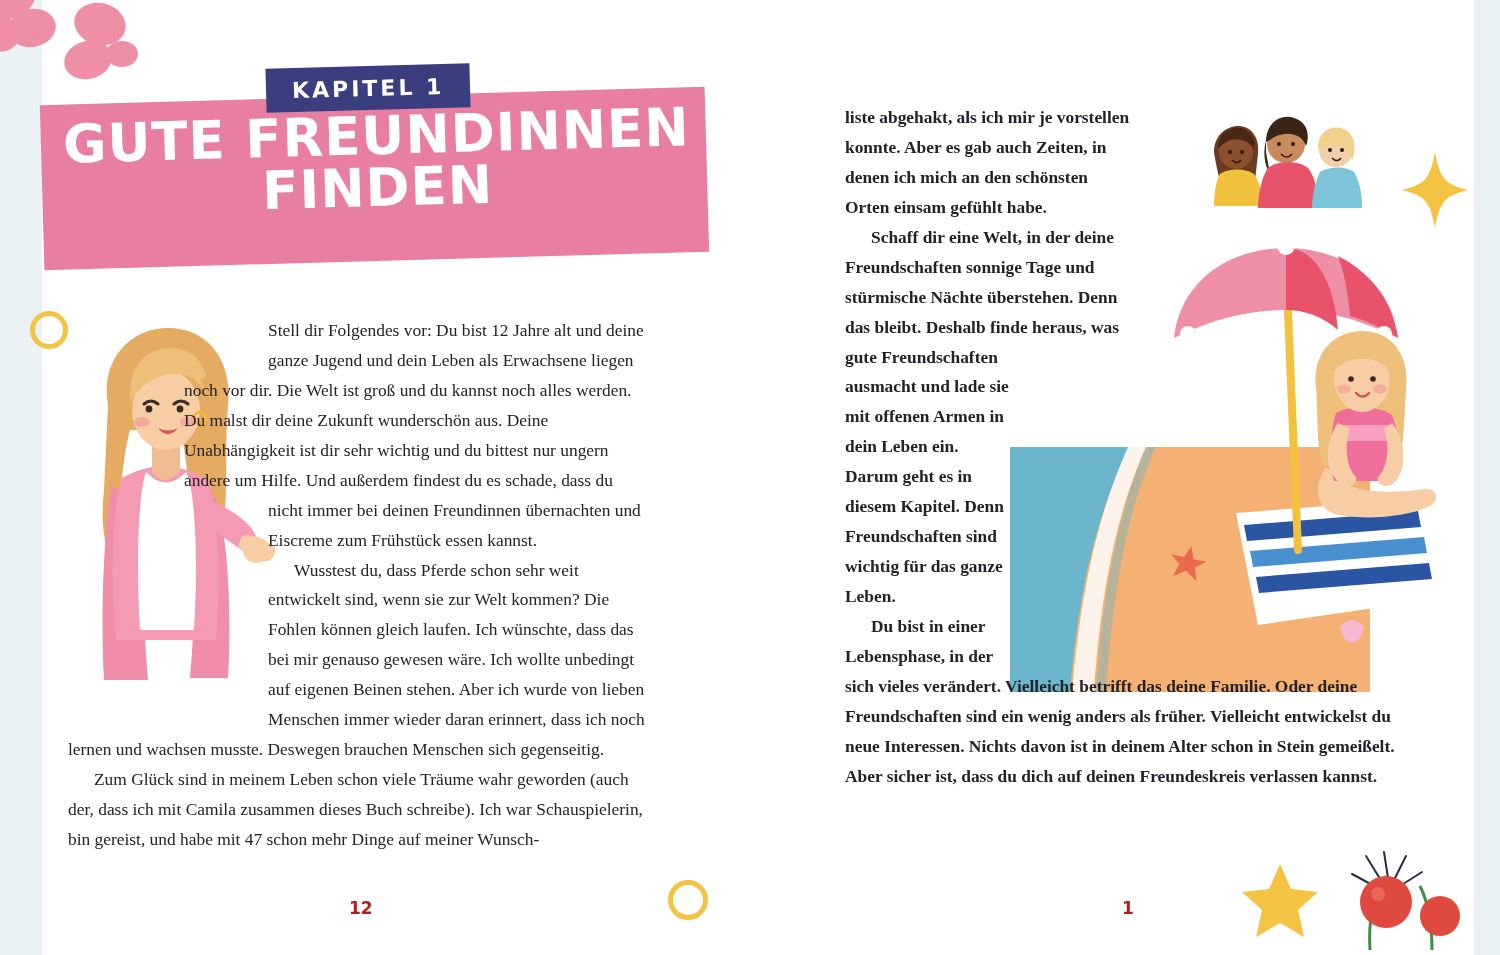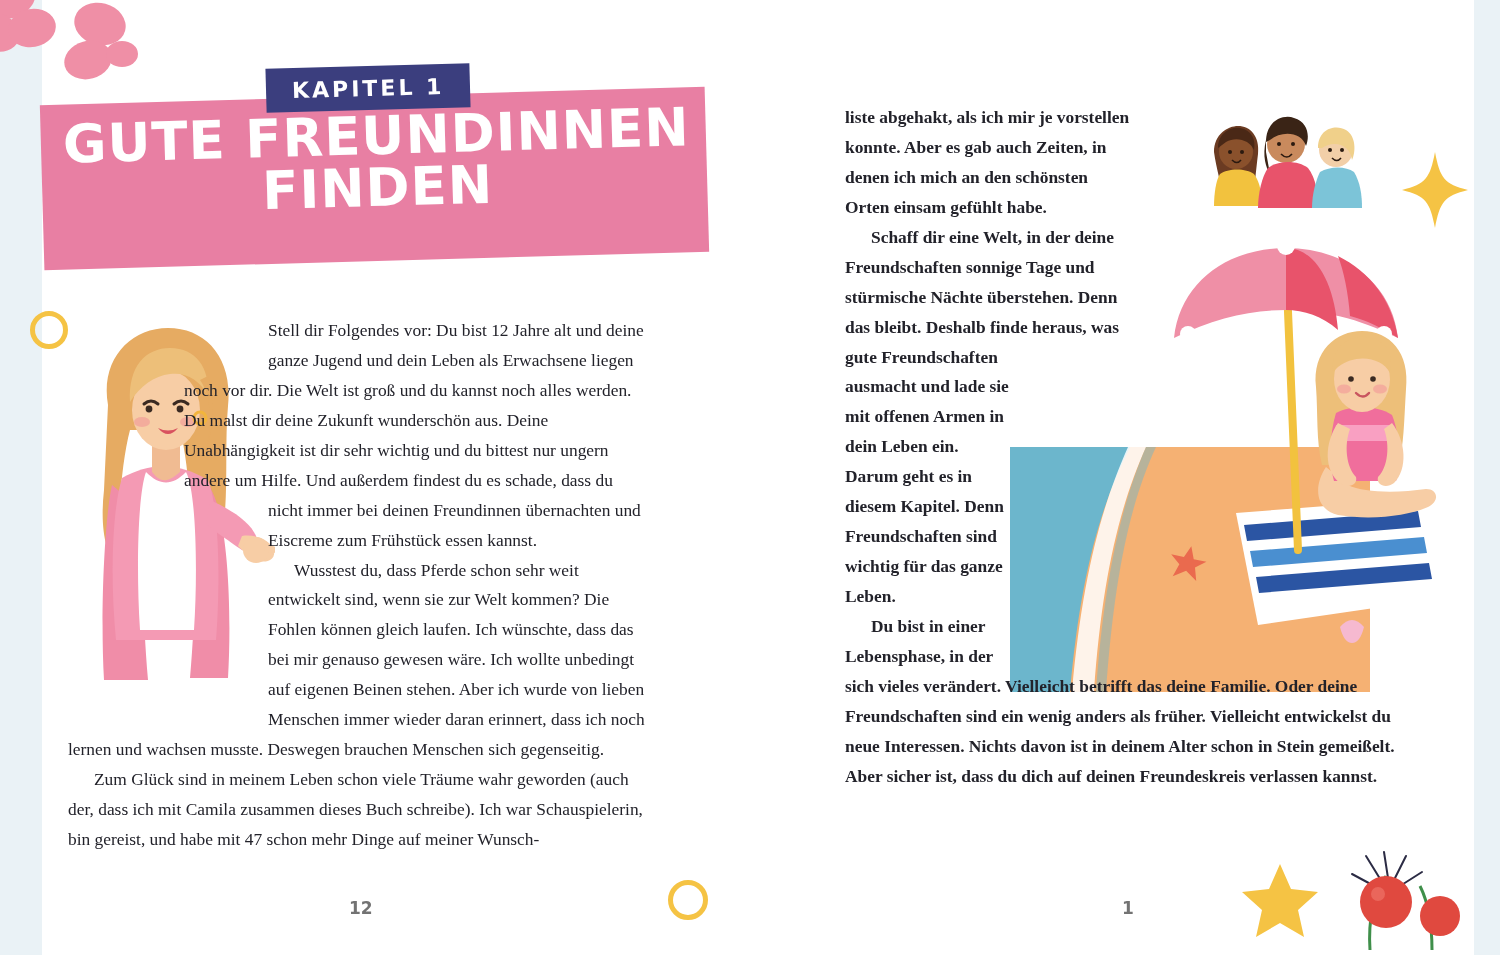--- a/index.html
+++ b/index.html
@@ -109,21 +109,21 @@
     width: 575px;
     font-weight: bold;
   }
 
   
   .page-num {
     position: absolute;
     font-family: "DejaVu Sans", sans-serif;
     font-weight: bold;
     font-size: 17px;
-    color: #737373;
+    color: #b91c1c;
   }
   #pn-left { left: 349px; top: 898px; }
   #pn-right { left: 1122px; top: 898px; }
 
   
   .ring {
     position: absolute;
     border-radius: 50%;
     border: 5px solid #f5c344;
   }

